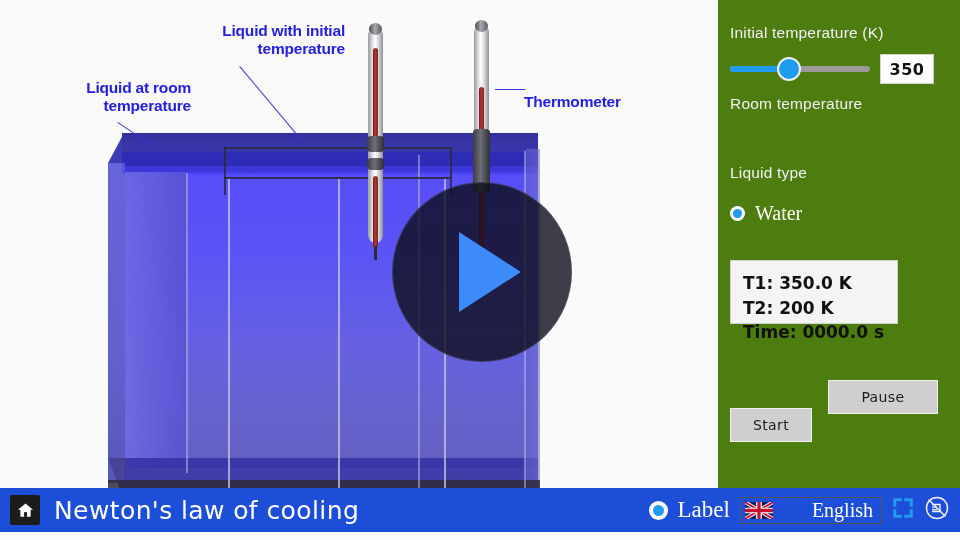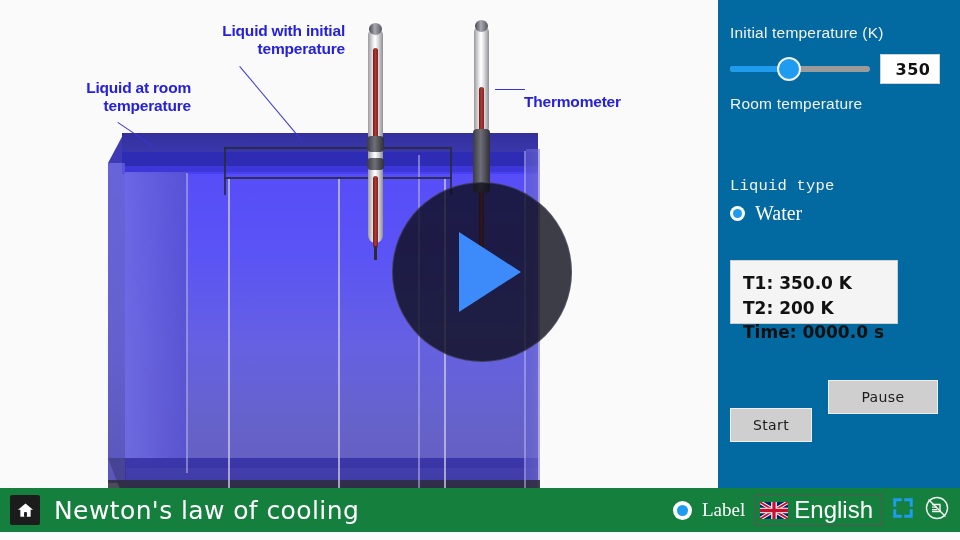--- a/index.html
+++ b/index.html
@@ -71,34 +71,33 @@
     position:absolute;left:392px;top:182px;width:178px;height:178px;border-radius:50%;
     background:rgba(14,14,26,0.80);border:1px solid rgba(120,120,150,.35);
     display:flex;align-items:center;justify-content:center;cursor:pointer;
   }
   #play .tri{width:0;height:0;margin-left:16px;
     border-left:62px solid #3d8bfb;border-top:40px solid transparent;border-bottom:40px solid transparent;}
 
   
   #panel{
     position:absolute;left:718px;top:0;width:242px;height:488px;
-    background:#0369a1;color:#ffffff;
+    background:#4d7c0f;color:#ffffff;
   }
   .ctl-label{font-size:15.5px;color:#f2f2f2;letter-spacing:.2px;}
   .slider-row{display:flex;align-items:center;gap:10px;}
   .track{position:relative;width:140px;height:6px;border-radius:3px;background:#9b9b9b;cursor:pointer;}
   .fill{position:absolute;left:0;top:0;height:6px;border-radius:3px;background:#1f9bf0;}
   .thumb{position:absolute;top:-9px;width:24px;height:24px;border-radius:50%;
     background:#1f9bf0;border:2px solid #f0f0f0;box-sizing:border-box;cursor:pointer;}
   .numbox{
     width:52px;height:28px;background:#ffffff;color:#111;border:1px solid #d2d2d2;
     display:flex;align-items:center;justify-content:center;
     font-weight:bold;font-size:16px;font-family:"DejaVu Sans", sans-serif;
     letter-spacing:.5px;
-    padding-left:6px;
   }
   .radio-row{display:flex;align-items:center;gap:10px;margin-top:6px;}
   .radio{width:15px;height:15px;border-radius:50%;background:#ffffff;
     display:flex;align-items:center;justify-content:center;cursor:pointer;}
   .radio i{width:9px;height:9px;border-radius:50%;background:#1f9bf0;display:block;}
   .radio-label{font-family:"Liberation Serif", serif;font-size:20px;color:#fff;}
   #readout{
     position:absolute;left:730px-718px;top:0;background:#f4f4f4;color:#111;
     border:1px solid #cfcfcf;
     font-family:"DejaVu Sans", sans-serif;font-weight:bold;font-size:17px;
@@ -106,34 +105,34 @@
   }
   .pbtn{
     background:#cfcfcf;color:#1b1b1b;border:1px solid #efefef;
     font-family:"DejaVu Sans", sans-serif;font-size:14px;font-weight:normal;
     display:flex;align-items:center;justify-content:center;cursor:pointer;
     letter-spacing:.4px;
   }
 
   
   #bottombar{
-    position:absolute;left:0;top:488px;width:960px;height:44px;background:#15803d;
+    position:absolute;left:0;top:488px;width:960px;height:44px;background:#1d4ed8;
     display:flex;align-items:center;
   }
   #home{width:30px;height:30px;margin-left:10px;background:#1c1c1c;
     display:flex;align-items:center;justify-content:center;cursor:pointer;border-radius:2px;}
   #title{margin-left:14px;color:#fff;font-size:25px;letter-spacing:.4px;
     font-family:"DejaVu Sans", sans-serif;}
   #bright{margin-left:auto;display:flex;align-items:center;gap:10px;padding-right:10px;}
   #lbl-radio{width:19px;height:19px;border-radius:50%;background:#fff;
     display:flex;align-items:center;justify-content:center;cursor:pointer;}
   #lbl-radio i{width:11px;height:11px;border-radius:50%;background:#1f9bf0;display:block;}
-  #lbl-text{color:#fff;font-family:"Liberation Serif", serif;font-size:19px;}
+  #lbl-text{color:#fff;font-family:"Liberation Serif", serif;font-size:23px;}
   #langbtn{display:flex;align-items:center;gap:6px;border:1px solid #555;padding:1px 8px 1px 4px;cursor:pointer;}
-  #langname{color:#fff;font-family:Liberation Sans, sans-serif;font-size:24px;}
+  #langname{color:#fff;font-family:Liberation Serif, serif;font-size:20px;margin-left:33px;}
   #fs{cursor:pointer;}
   #cast{cursor:pointer;}
   #footer-gap{position:absolute;left:0;top:532px;width:960px;height:8px;background:#fbfbfc;}
 </style>
 </head>
 <body>
 
 <div id="stage">
 
   <div id="box">
@@ -203,21 +202,21 @@
     <div class="track">
       <div class="fill" id="it-fill" style="width: 58.8px;"></div>
       <div class="thumb" id="it-thumb" style="left: 46.8px;"></div>
     </div>
     <div class="numbox">350</div>
   </div>
 
   <div style="position:absolute;left:12px;top:95px;" class="ctl-label">Room temperature</div>
 
 
-  <div style="position:absolute;left:12px;top:177px;font-family:Liberation Mono, monospace;" class="ctl-label">Liquid type</div>
+  <div style="position:absolute;left:12px;top:164px;" class="ctl-label">Liquid type</div>
 
   <div class="radio-row" style="position:absolute;left:12px;top:196px;">
     <span class="radio">
         <i></i>
       </span>
     <span class="radio-label">Water</span>
   </div>
 
   <div id="readout" style="left:12px;top:260px;width:168px;height:64px;">
     <div>T1: 350.0 K</div>

